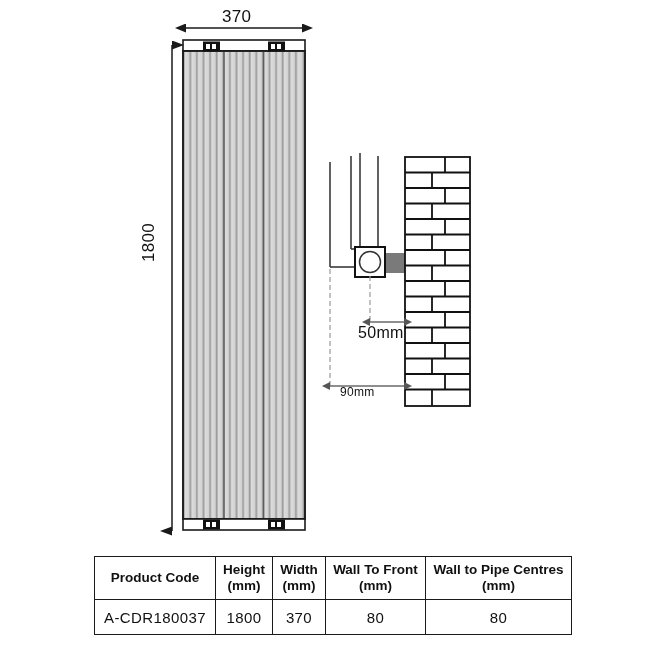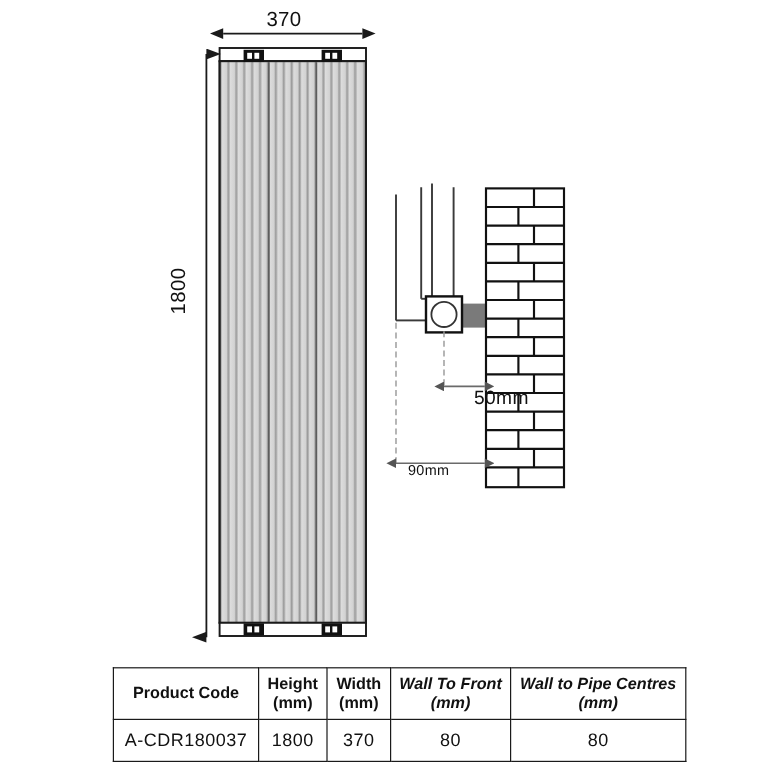--- a/index.html
+++ b/index.html
@@ -48,21 +48,20 @@
   #dim-height-label {
     left: 139px;
     top: 258px;
     transform: rotate(-90deg);
     transform-origin: left top;
   }
   #dim-pipe-label {
     left: 358px;
     top: 320px;
     font-size: 16px;
-    margin-left: 37px;
   }
   #dim-front-label {
     left: 340px;
     top: 381px;
     font-size: 12px;
   }
 
   
   #spec-table-wrap {
     position: absolute;
@@ -286,25 +285,25 @@
             <span>Product Code</span>
           </th>
           <th style="width:56px;margin-top:33px;">
             <span>Height</span>
             <span class="th-l2">(mm)</span>
           </th>
           <th style="width:52px;">
             <span>Width</span>
             <span class="th-l2">(mm)</span>
           </th>
-          <th style="width:99px;font-style:italic;">
+          <th style="width:99px;">
             <span>Wall To Front</span>
             <span class="th-l2">(mm)</span>
           </th>
-          <th style="width:145px;font-style:italic;">
+          <th style="width:145px;">
             <span>Wall to Pipe Centres</span>
             <span class="th-l2">(mm)</span>
           </th>
         </tr>
       </thead>
       <tbody>
         <tr>
           <td>A-CDR180037</td>
           <td>1800</td>
           <td>370</td>

